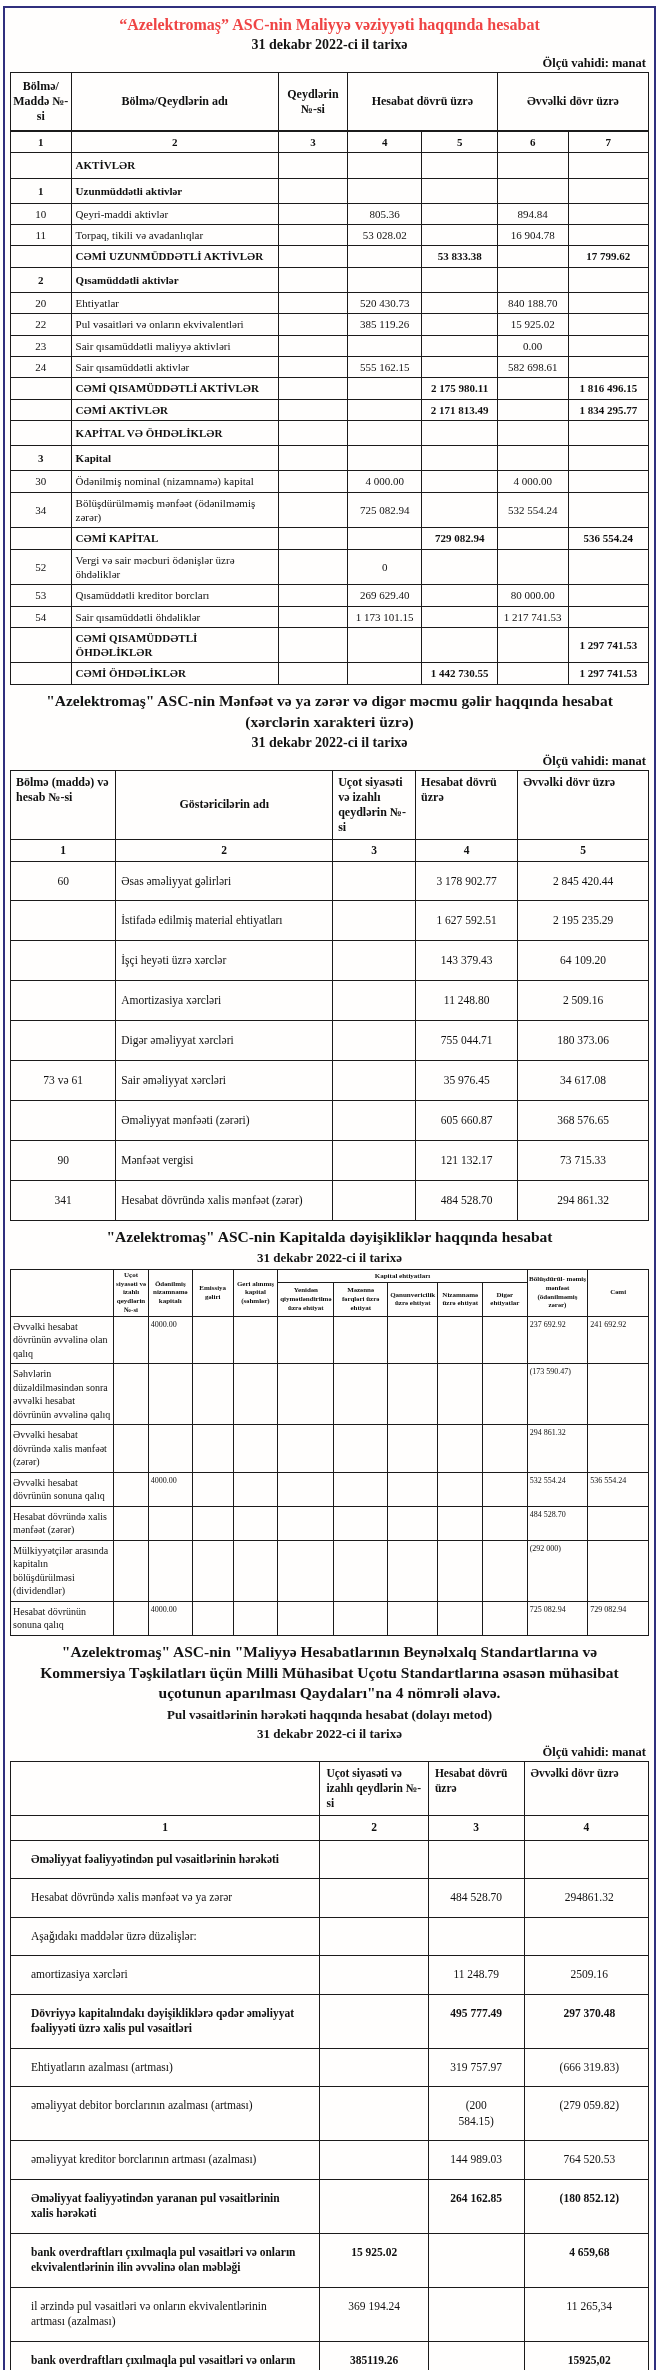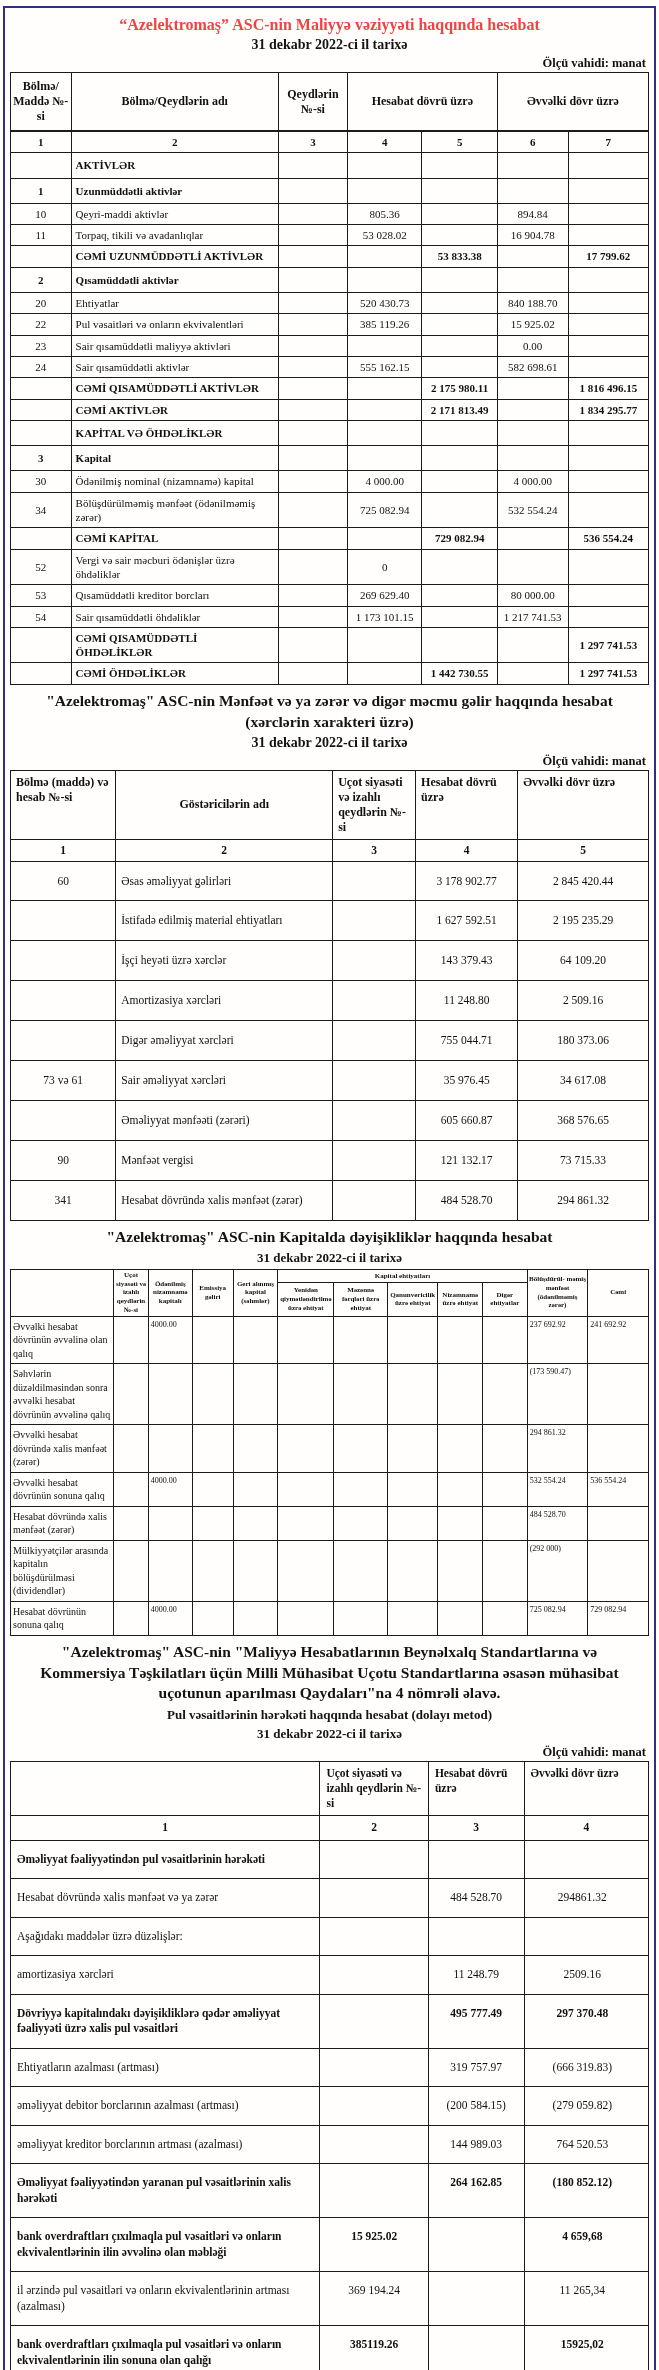--- a/index.html
+++ b/index.html
@@ -31,21 +31,21 @@
   #t2 td:nth-child(2){text-align:left;}
   #t2 tr.num td{padding:3px 2px;}
   
   #t3{font-size:8px;}
   #t3 th{font-size:7px;padding:1px;text-align:center;vertical-align:middle;line-height:1.25;font-weight:bold;}
   #t3 td{padding:3px 2px;text-align:left;vertical-align:top;line-height:1.35;}
   #t3 td:nth-child(1){font-size:10px;}
   
   #t4{font-size:11.5px;}
   #t4 th{font-size:11.5px;padding:4px 6px;text-align:left;vertical-align:top;line-height:1.3;}
-  #t4 td{padding:11px 6px;text-align:center;vertical-align:top;line-height:1.35;}
+  #t4 td{padding:11px 20px;text-align:center;vertical-align:top;line-height:1.35;}
   #t4 td:nth-child(1){text-align:left;}
   #t4 td:nth-child(4){text-align:center;padding-right:14px;}
   #t4 tr.num td{padding:4px 2px;}
   .sect{margin-top:4px;}
 </style>
 </head>
 <body>
 
 <div class="page">
 

